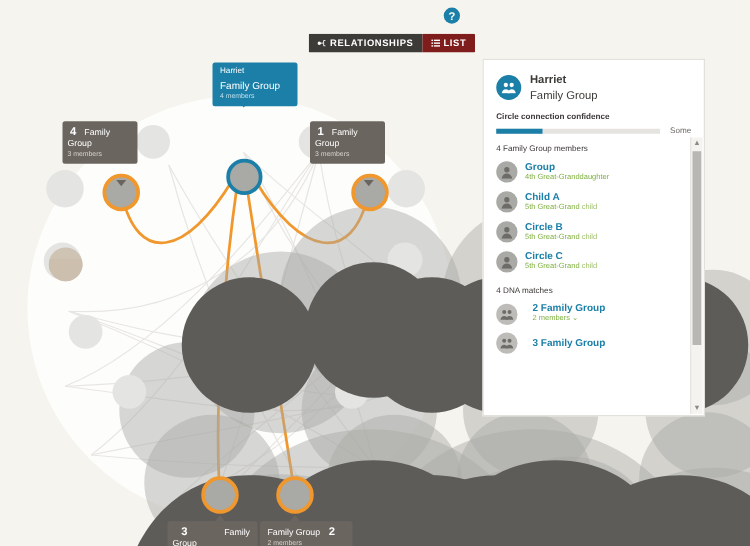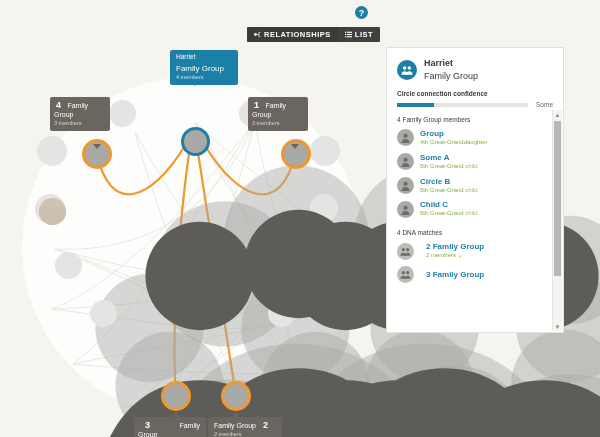--- a/index.html
+++ b/index.html
@@ -24,21 +24,21 @@
   .toggle-group{
     position:absolute;left:247px;top:27px;display:flex;height:15px;
     border-radius:1px;overflow:hidden;
   }
   .toggle-btn{
     display:flex;align-items:center;gap:3px;
     padding:4px 7px;font-size:7.5px;font-weight:bold;letter-spacing:.5px;
     color:#fff;cursor:pointer;
   }
   .toggle-btn.active{background:#3d3b38;}
-  .toggle-btn.inactive{background:#404040;}
+  .toggle-btn.inactive{background:#7f1d1d;}
   .toggle-btn svg{display:block;}
 
   
   .graph{position:absolute;left:0;top:44px;width:375px;height:393px;}
   .disc{
     position:absolute;left:22px;top:33px;width:340px;height:340px;
     border-radius:50%;background:#fdfdfc;
   }
   .graph svg{position:absolute;left:0;top:0;width:375px;height:393px;}
 
@@ -405,21 +405,21 @@
         </div>
       </div>
       <div class="mrow">
         <div class="av">
             <svg width="11" height="11" viewBox="0 0 16 16">
               <circle cx="8" cy="5.5" r="3.1" fill="#6e6c68"></circle>
               <path d="M1.8 16c.6-4 3.2-6 6.2-6s5.6 2 6.2 6z" fill="#6e6c68"></path>
             </svg>
           </div>
         <div>
-          <div class="mname">Some A</div>
+          <div class="mname">Child A</div>
           <div class="mrel"><span>5th Great-Grand</span> <span class="g2">child</span></div>
         </div>
       </div>
       <div class="mrow">
         <div class="av">
             <svg width="11" height="11" viewBox="0 0 16 16">
               <circle cx="8" cy="5.5" r="3.1" fill="#6e6c68"></circle>
               <path d="M1.8 16c.6-4 3.2-6 6.2-6s5.6 2 6.2 6z" fill="#6e6c68"></path>
             </svg>
           </div>
@@ -429,21 +429,21 @@
         </div>
       </div>
       <div class="mrow">
         <div class="av">
             <svg width="11" height="11" viewBox="0 0 16 16">
               <circle cx="8" cy="5.5" r="3.1" fill="#6e6c68"></circle>
               <path d="M1.8 16c.6-4 3.2-6 6.2-6s5.6 2 6.2 6z" fill="#6e6c68"></path>
             </svg>
           </div>
         <div>
-          <div class="mname">Child C</div>
+          <div class="mname">Circle C</div>
           <div class="mrel"><span>5th Great-Grand</span> <span class="g2">child</span></div>
         </div>
       </div>
     </div>
 
     <div class="sect-title">4 DNA matches</div>
     <div>
       <div class="mrow">
         <div class="av grey">
             <svg width="11" height="9" viewBox="0 0 18 14">

